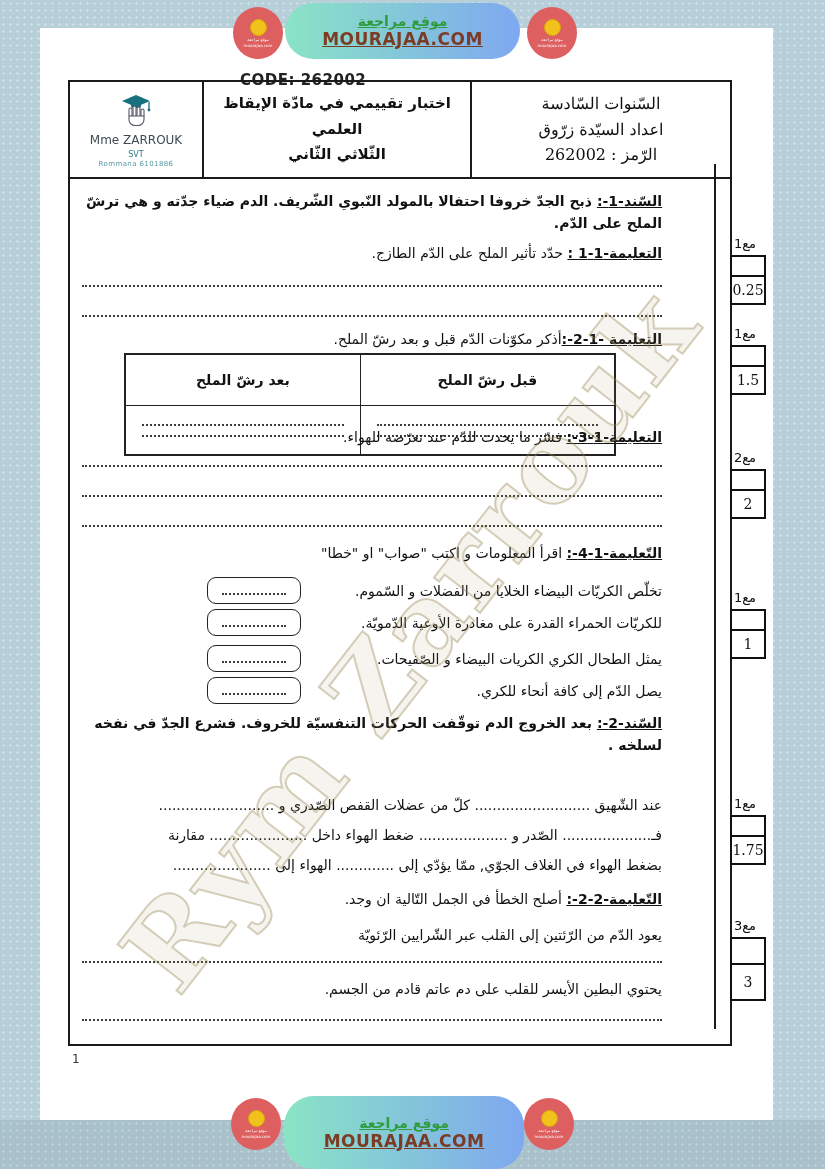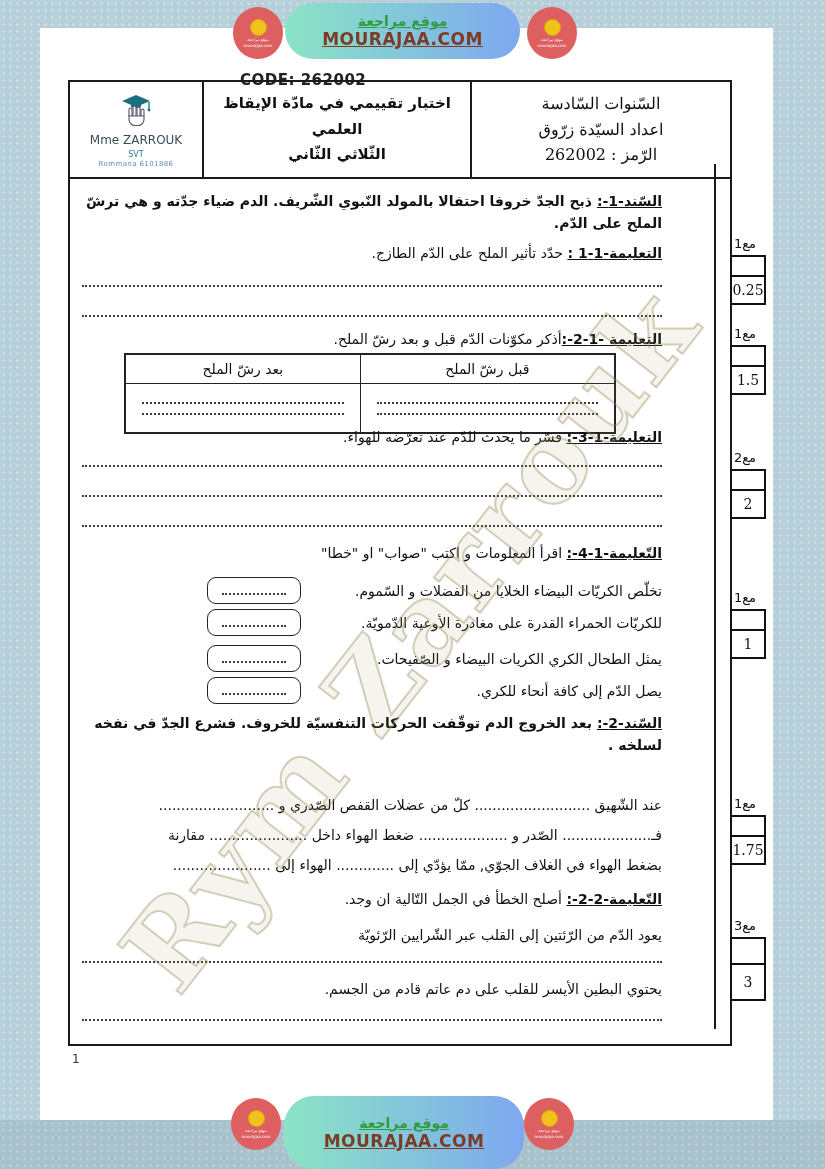--- a/index.html
+++ b/index.html
@@ -36,21 +36,21 @@
   .hc-logo .contact{font-size:7px;color:#5b98a5;margin-top:1px;letter-spacing:.4px;}
 
   
   .content{position:absolute;left:0;top:95px;width:600px;height:865px;direction:rtl;}
   .blk{position:absolute;right:8px;left:10px;font-size:14px;line-height:1.55;text-align:right;}
   .bold{font-weight:bold;}
   .lbl{font-weight:bold;text-decoration:underline;}
   .dotline{position:absolute;right:8px;left:12px;border-bottom:2px dotted #3c3c3c;height:0;}
 
   .anstable{position:absolute;right:54px;width:492px;border:2px solid #222;border-collapse:collapse;direction:rtl;}
-  .anstable th{border:1.5px solid #222;font-weight:normal;font-size:14px;padding:3px 6px;height:22px;}
+  .anstable th{border:1.5px solid #222;font-weight:bold;font-size:14px;padding:14px 6px;height:22px;}
   .anstable td{border:1.5px solid #222;height:40px;padding:4px 10px;vertical-align:middle;}
   .minidots{border-bottom:2px dotted #3c3c3c;height:0;margin:9px 6px;}
 
   .strow{position:absolute;right:8px;left:0;height:28px;font-size:14px;text-align:right;line-height:28px;}
   .ansbox{position:absolute;left:137px;top:0;width:92px;height:25px;border:1.6px solid #222;border-radius:9px;
     display:flex;align-items:flex-end;justify-content:center;background:#fff;}
   .ansbox .bdots{width:70%;border-bottom:2px dotted #3c3c3c;margin-bottom:8px;}
 
   
   .scorecol{position:absolute;left:600px;top:82px;width:58px;height:865px;border-left:2px solid #1a1a1a;direction:rtl;margin-left:44px;}

